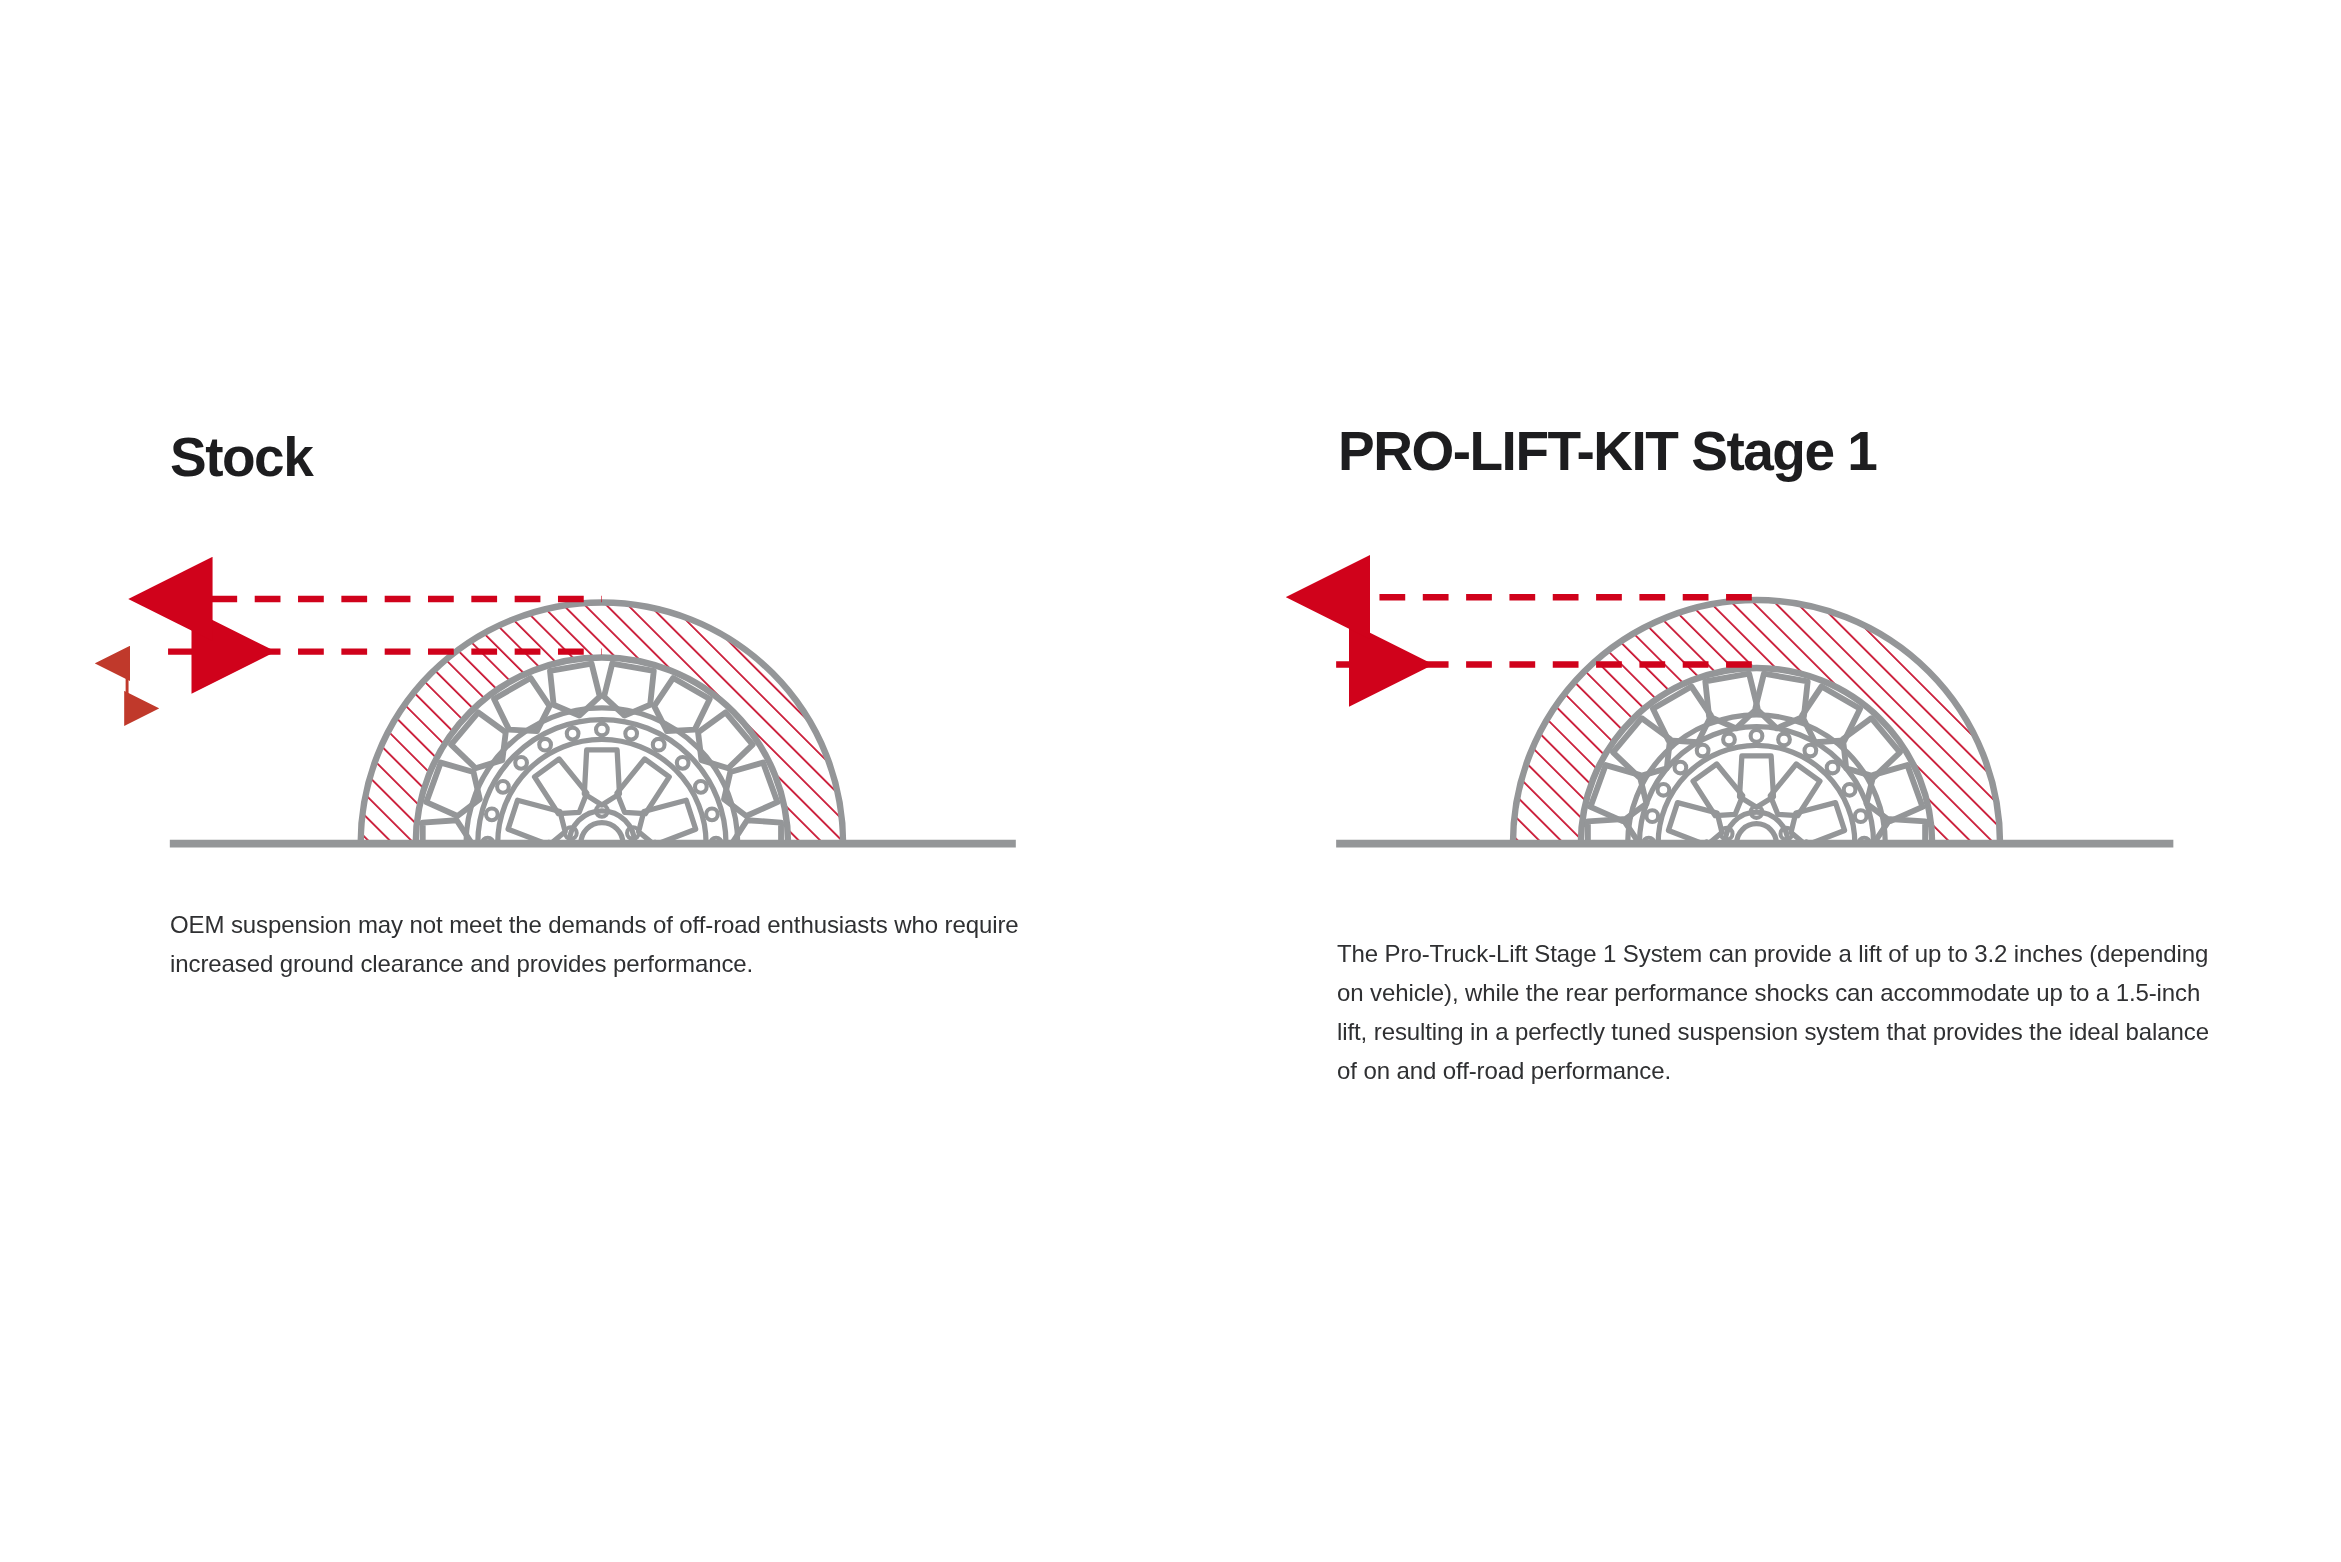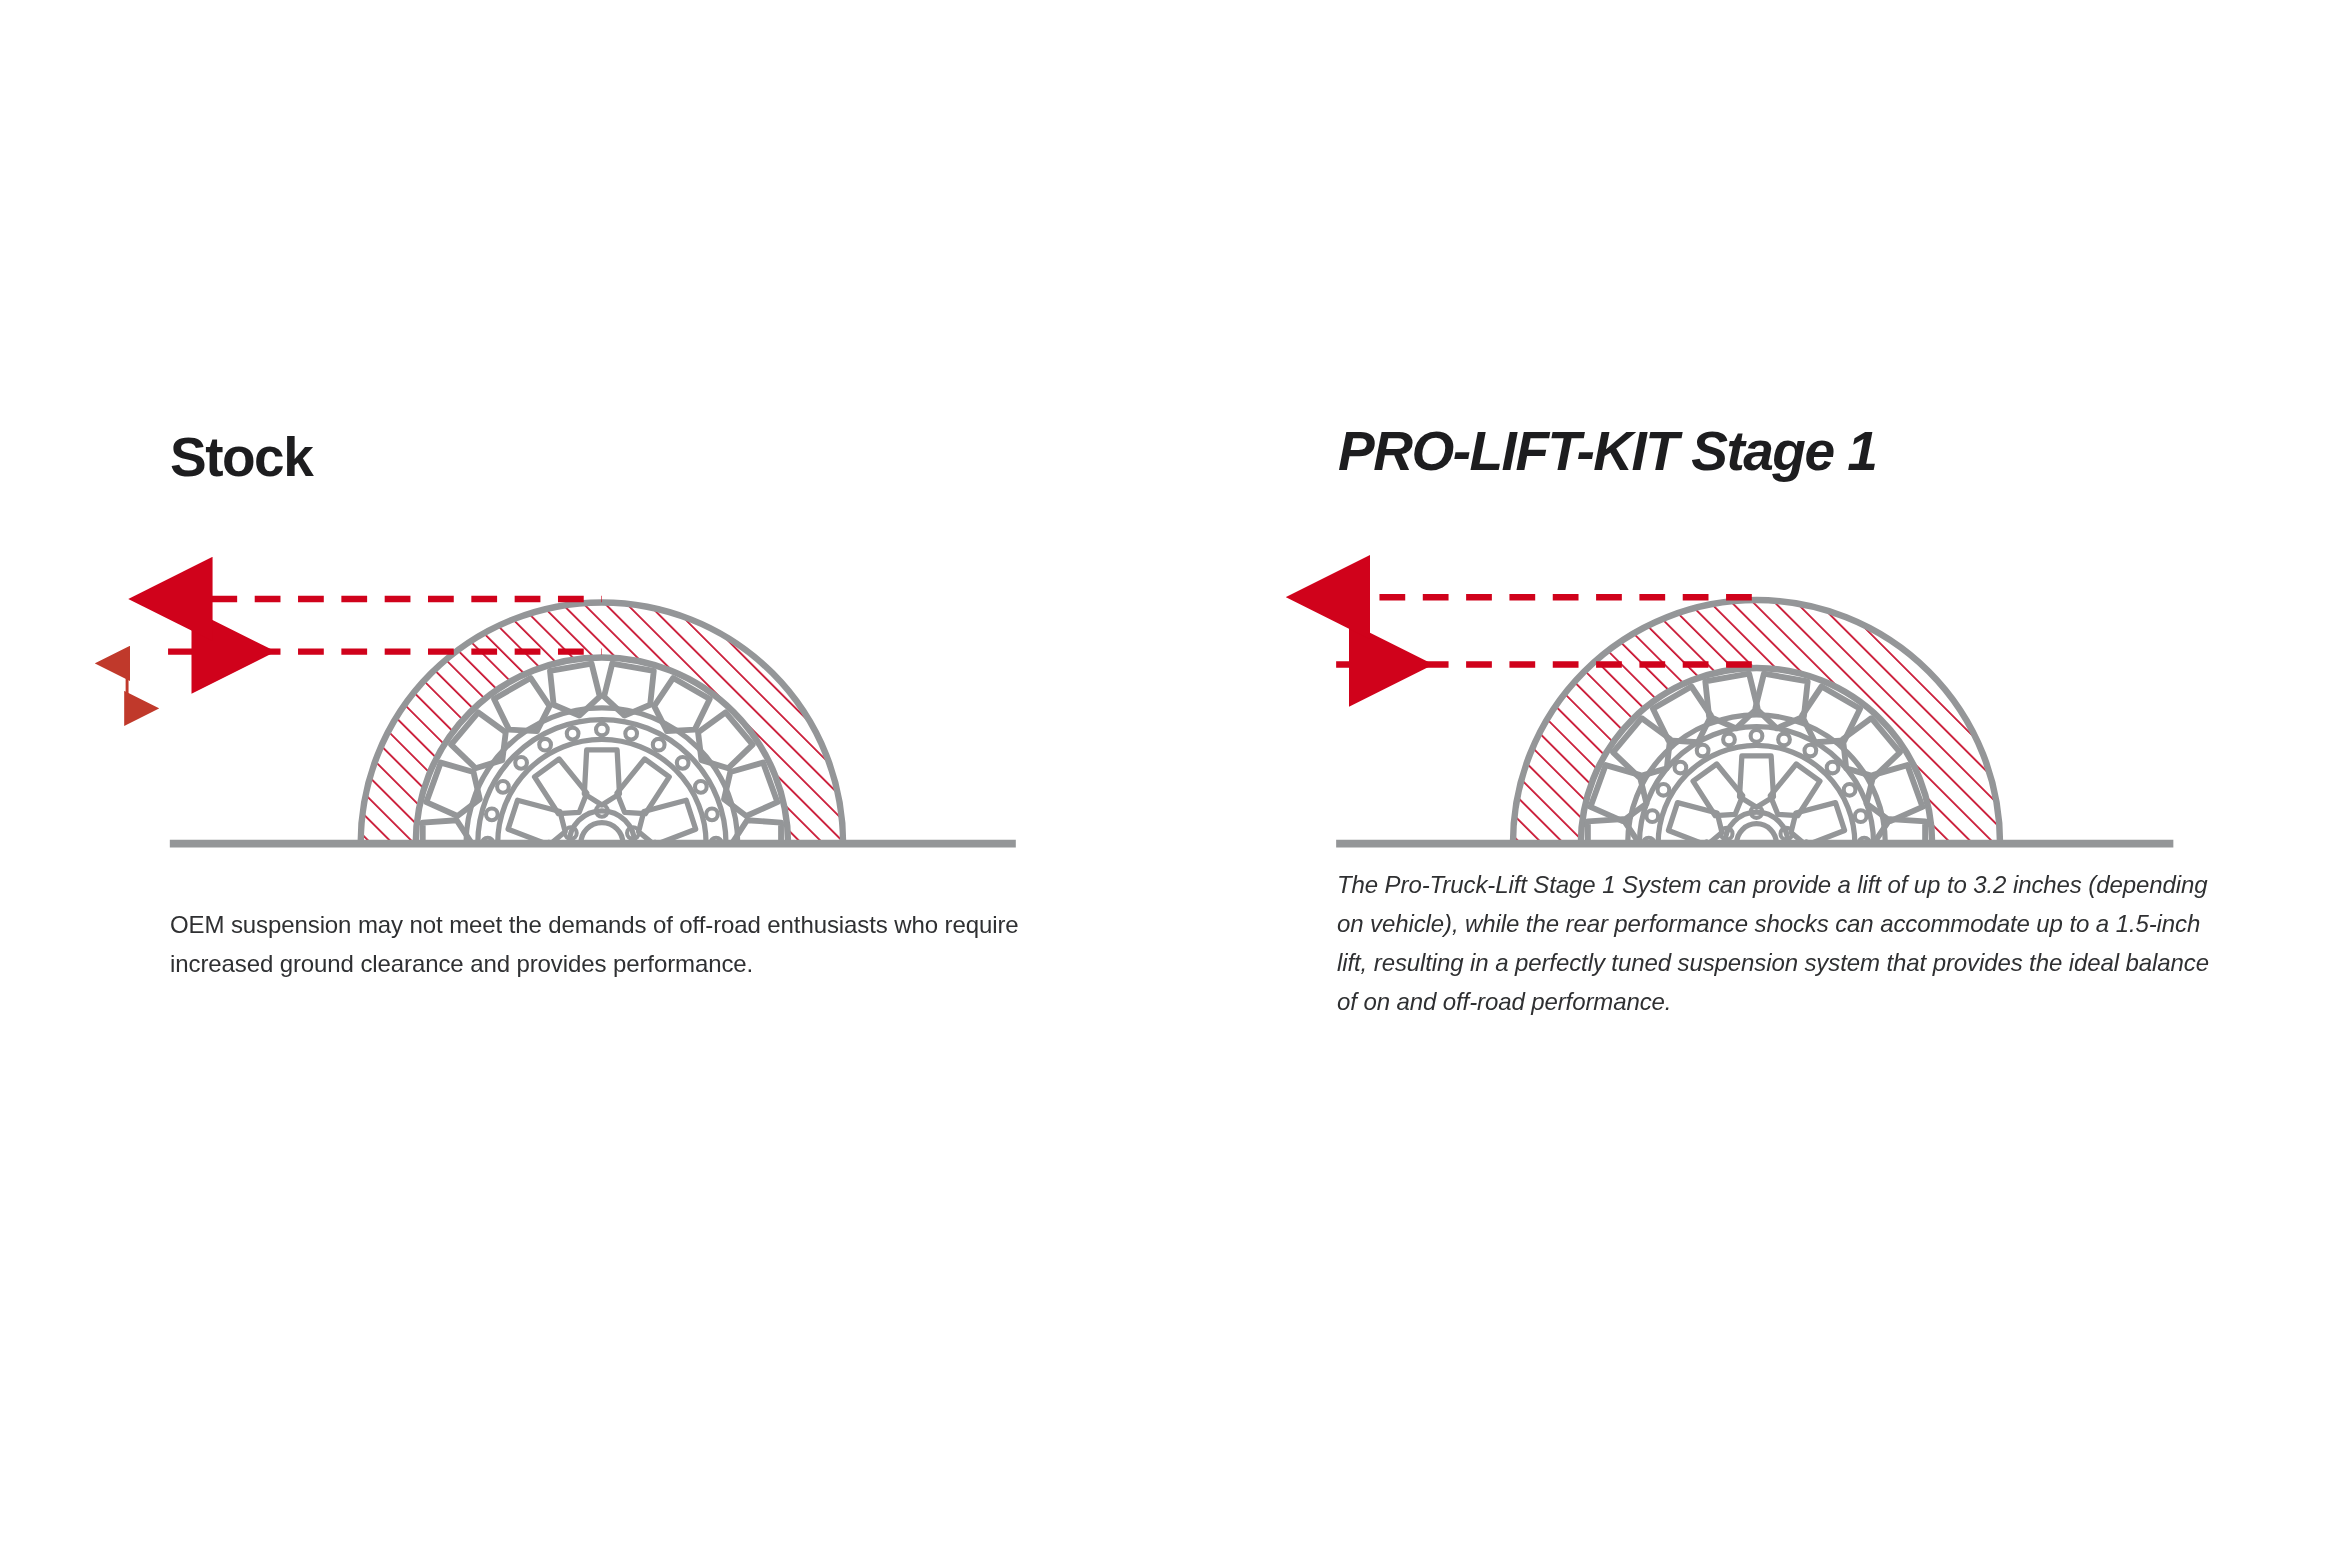--- a/index.html
+++ b/index.html
@@ -19,21 +19,21 @@
     left: 0; top: 0;
     width: 2342px;
     height: 1562px;
   }
   .panel {
     position: absolute;
     top: 0;
     height: 1562px;
   }
   #panel-stock   { left: 0px;    width: 1171px; padding-left: 39px; }
-  #panel-lift    { left: 1171px; width: 1171px; font-style: italic; }
+  #panel-lift    { left: 1171px; width: 1171px; }
 
   .panel-title {
     position: absolute;
     font-weight: 700;
     font-size: 55px;
     line-height: 1.0;
     letter-spacing: -1.5px;
     color: #1d1d1f;
     white-space: nowrap;
   }
@@ -41,21 +41,21 @@
   #title-lift  { left: 167px; top: 424px; }
 
   .panel-body {
     position: absolute;
     font-size: 24px;
     line-height: 1.62;
     color: #2f3032;
     letter-spacing: -0.1px;
   }
   #body-stock { left: 170px; top: 906px; width: 878px; }
-  #body-lift  { left: 166px; top: 866px; width: 878px; }
+  #body-lift  { left: 166px; top: 935px; width: 878px; }
 
   .diagram {
     position: absolute;
     top: 0; left: 0;
     width: 1171px;
     height: 1562px;
     pointer-events: none;
   }
   .diagram svg { display: block; }
 </style>

